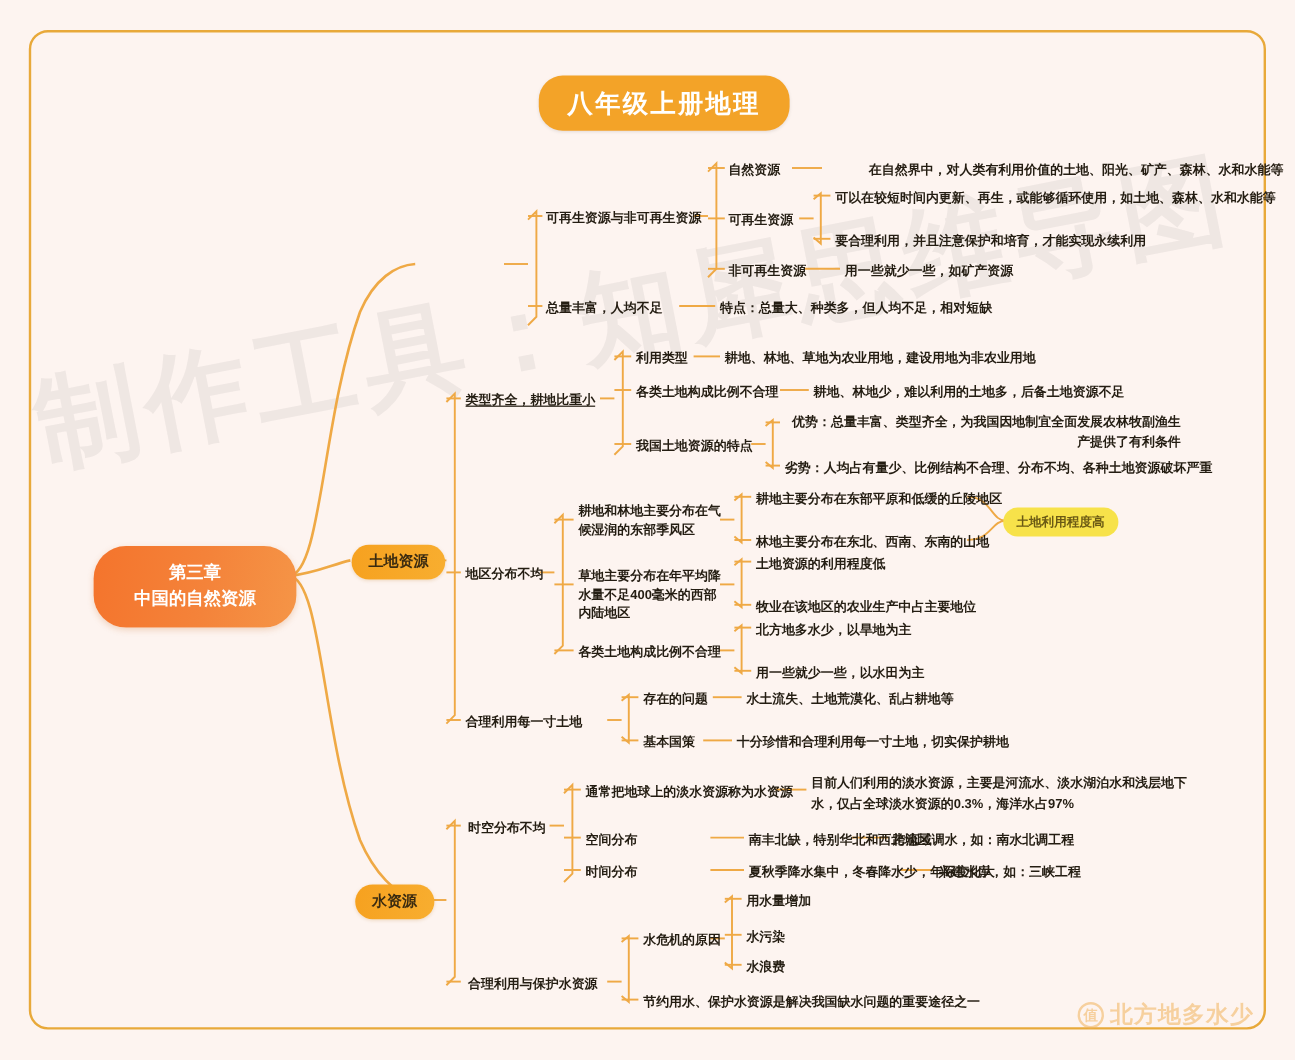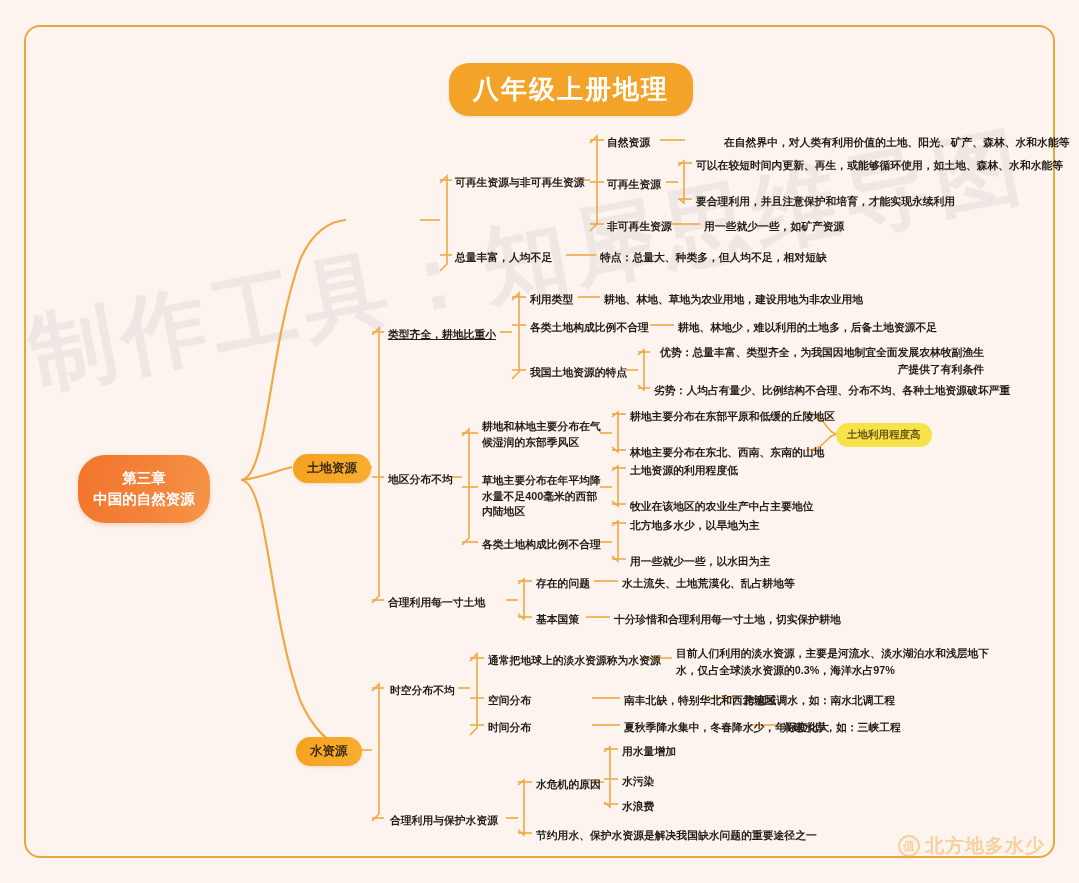--- a/index.html
+++ b/index.html
@@ -61,30 +61,30 @@
   #links path, #links line { fill: none; stroke: #efa945; stroke-width: 1.6; }
   #links .thick { stroke-width: 2.2; }
 
   .title-pill {
     position: absolute;
     left: 449px; top: 63px;
     padding: 9px 24px;
     background: #f3a328;
     border-radius: 20px;
     color: #ffffff;
-    font-size: 26px; font-weight: 700;
+    font-size: 21px; font-weight: 700;
     letter-spacing: 2px;
     box-shadow: 0 1px 3px rgba(0,0,0,.10);
     white-space: nowrap;
   }
 
   .root-pill {
     position: absolute;
     left: 78px; top: 455px;
-    width: 132px;
+    width: 169px;
     padding: 13px 14px;
     background: linear-gradient(100deg,#f4742c 0%, #f4833a 55%, #f59547 100%);
     border-radius: 27px;
     color: #ffffff;
     font-size: 14.5px; font-weight: 700;
     line-height: 1.45;
     text-align: center;
     box-shadow: 0 2px 5px rgba(200,110,40,.25);
   }
 

